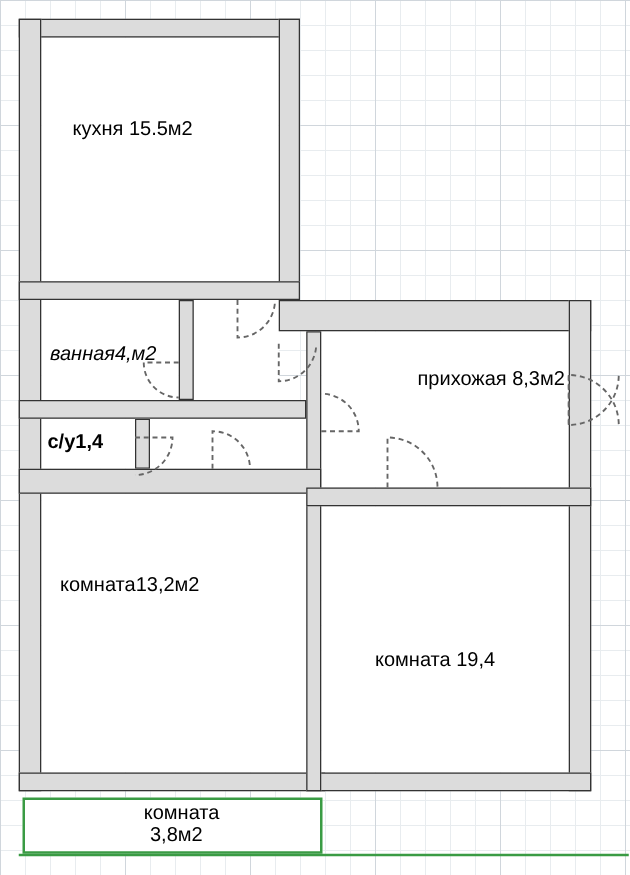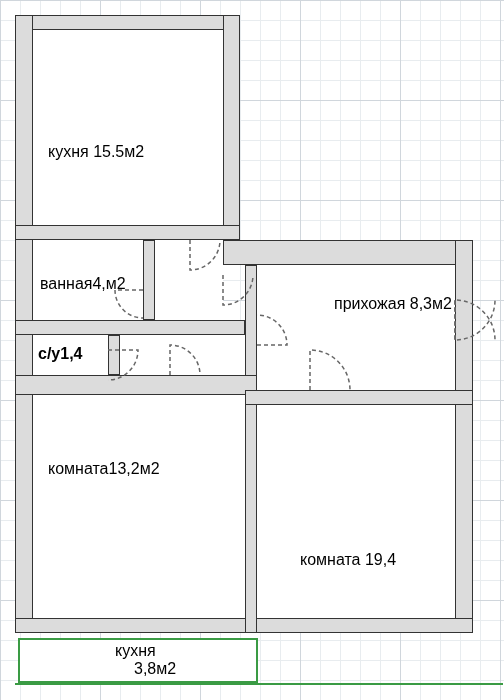--- a/index.html
+++ b/index.html
@@ -80,22 +80,22 @@
       <path d="M310 390 L310 350 A40 40 0 0 1 350 390"></path>
 
       <path d="M455 300 L455 340 A40 40 0 0 0 495 300"></path>
       <path d="M455 340 L455 300 A40 40 0 0 1 495 340"></path>
     </g>
   </svg>
 
   <div class="balcony" style="left:18px; top:638px; width:240px; height:45px;"></div>
   <div style="position:absolute; left:15px; top:683px; width:488px; height:2px; background:#3a9b44;"></div>
 
-  <div class="label" style="left:48px;  top:95px;margin-top:48px;">кухня 15.5м2</div>
-  <div class="label" style="left:40px;  top:275px;">ванная4,м2</div>
+  <div class="label" style="left:58px;  top:95px;">кухня 15.5м2</div>
+  <div class="label" style="left:40px;  top:275px;font-style:italic;">ванная4,м2</div>
   <div class="label" style="left:38px;  top:345px;font-weight:bold;">с/у1,4</div>
   <div class="label" style="left:290px; top:295px;margin-left:44px;">прихожая 8,3м2</div>
   <div class="label" style="left:48px;  top:460px;text-align:right;">комната13,2м2</div>
-  <div class="label" style="left:300px; top:520px;margin-top:31px;">комната 19,4</div>
-  <div class="label" style="left:115px; top:642px;">кухня</div>
-  <div class="label" style="left:120px; top:660px;margin-left:14px;">3,8м2</div>
+  <div class="label" style="left:300px; top:520px;">комната 19,4</div>
+  <div class="label" style="left:115px; top:642px;">комната</div>
+  <div class="label" style="left:120px; top:660px;">3,8м2</div>
 
 </div>
 
 </body></html>

